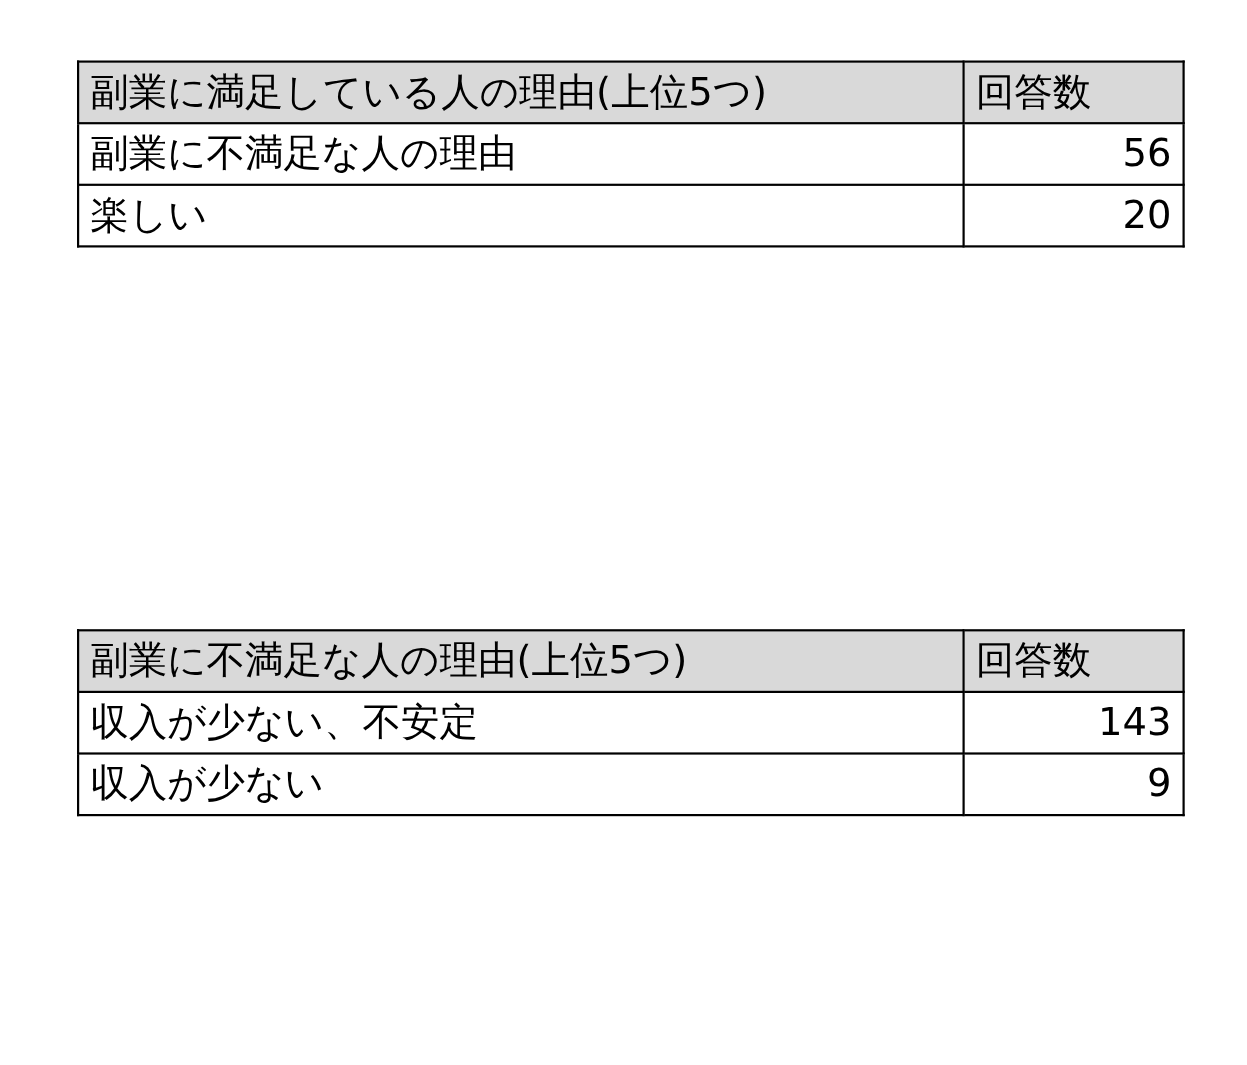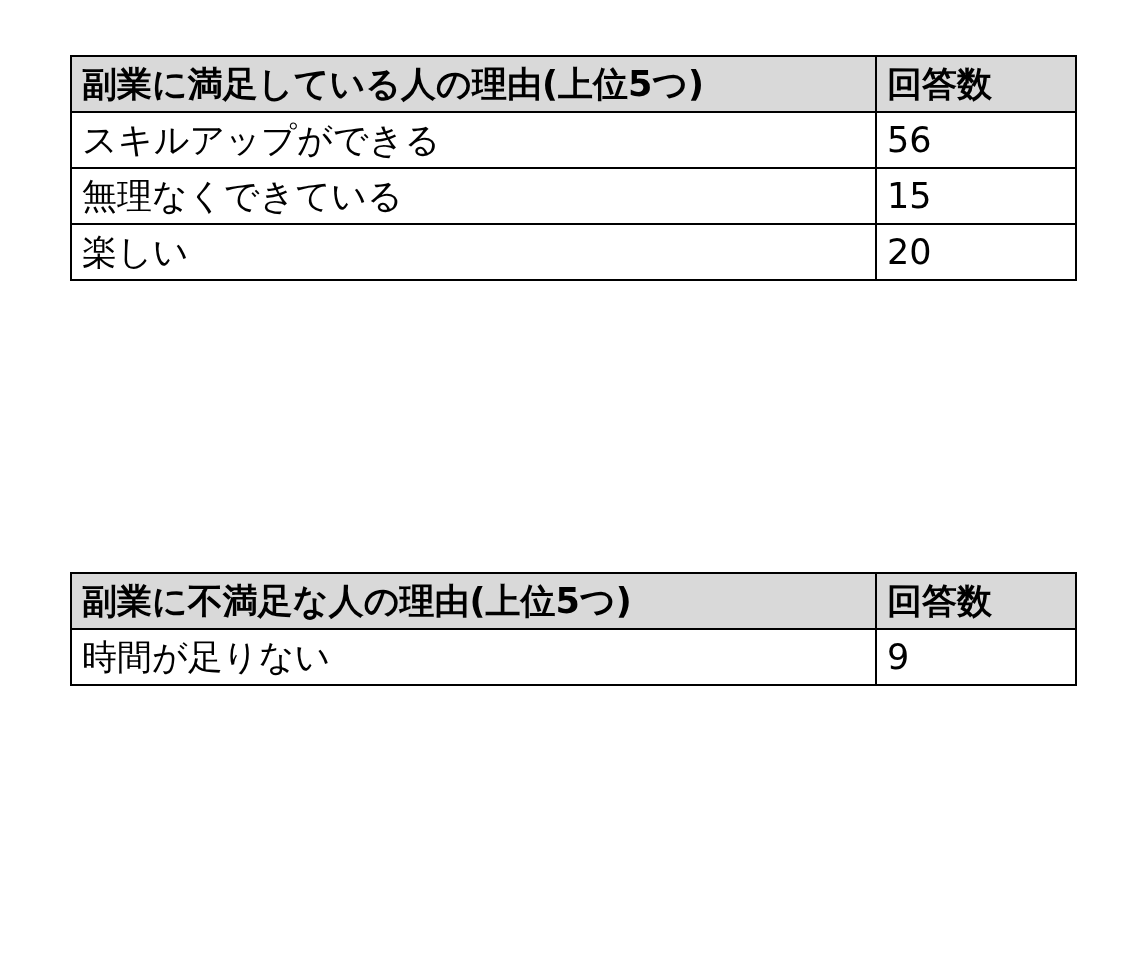--- a/index.html
+++ b/index.html
@@ -28,50 +28,46 @@
     height: 54px;
     font-size: 35px;
     line-height: 1.1;
     padding: 0 10px;
     overflow: hidden;
     white-space: nowrap;
     vertical-align: middle;
   }
   table.data-table th {
     background: #d9d9d9;
-    font-weight: bold;
+    font-weight: normal;
     text-align: left;
   }
   table.data-table col.reason-col { width: 805px; }
   table.data-table col.count-col  { width: 200px; }
-  td.count-cell { text-align: left; }
+  td.count-cell { text-align: right; }
   th.count-header { text-align: left; }
 </style>
 </head>
 <body>
 
 <table class="data-table" id="satisfied-table">
   <colgroup>
     <col class="reason-col">
     <col class="count-col">
   </colgroup>
   <thead>
     <tr>
       <th>副業に満足している人の理由(上位5つ)</th>
       <th class="count-header">回答数</th>
     </tr>
   </thead>
   <tbody>
     <tr>
-      <td>スキルアップができる</td>
+      <td>副業に不満足な人の理由</td>
       <td class="count-cell">56</td>
-    </tr>
-    <tr>
-      <td>無理なくできている</td>
-      <td class="count-cell">15</td>
     </tr>
     <tr>
       <td>楽しい</td>
       <td class="count-cell">20</td>
     </tr>
   </tbody>
 </table>
 
 <table class="data-table" id="dissatisfied-table">
   <colgroup>
@@ -79,17 +75,21 @@
     <col class="count-col">
   </colgroup>
   <thead>
     <tr>
       <th>副業に不満足な人の理由(上位5つ)</th>
       <th class="count-header">回答数</th>
     </tr>
   </thead>
   <tbody>
     <tr>
-      <td>時間が足りない</td>
+      <td>収入が少ない、不安定</td>
+      <td class="count-cell">143</td>
+    </tr>
+    <tr>
+      <td>収入が少ない</td>
       <td class="count-cell">9</td>
     </tr>
   </tbody>
 </table>
 
 </body></html>

